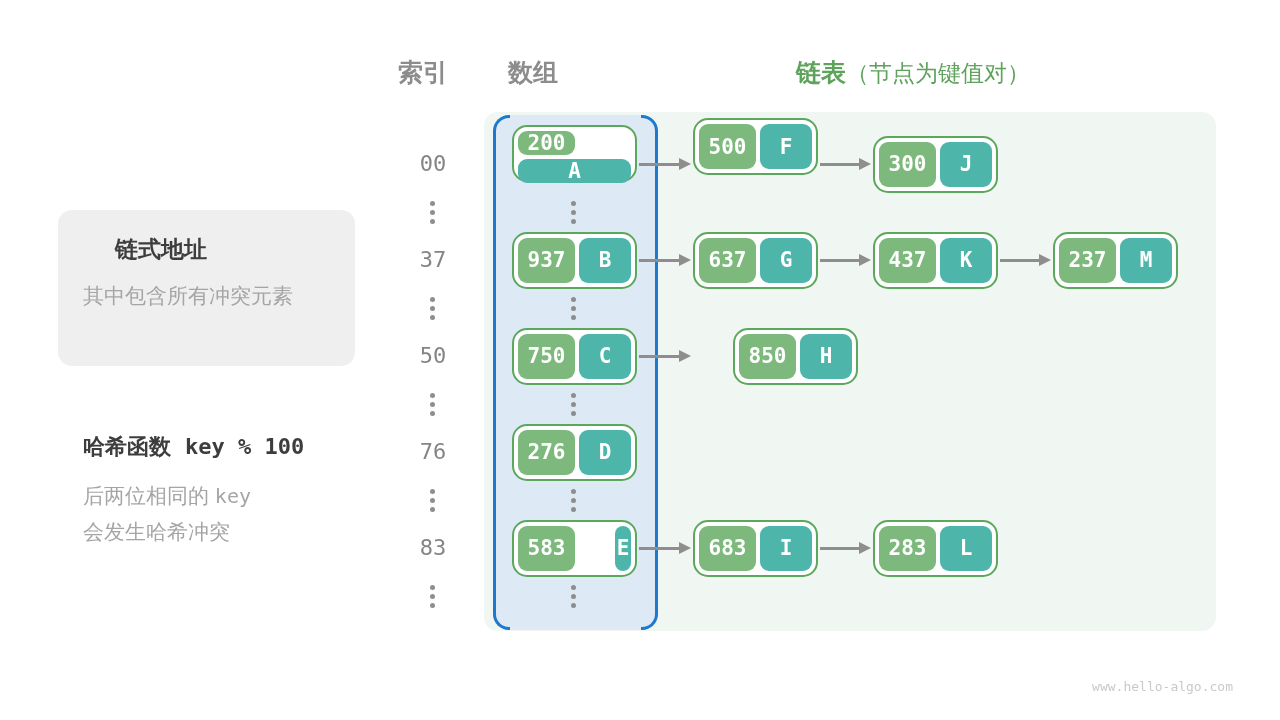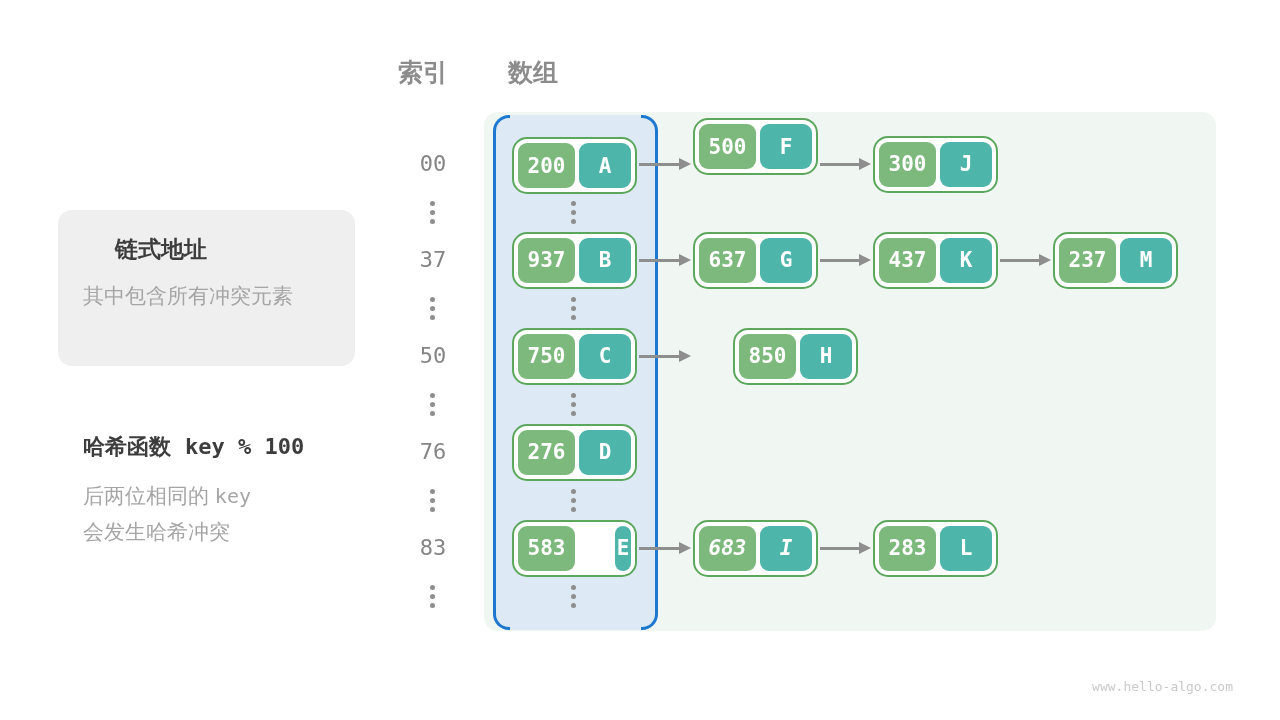--- a/index.html
+++ b/index.html
@@ -70,41 +70,45 @@
 <div class="canvas">
 
   <div class="list-panel"></div>
   <div class="array-panel">
     <div class="bracket left"></div>
     <div class="bracket right"></div>
   </div>
 
   <div class="hdr" style="left:398px;">索引</div>
   <div class="hdr" style="left:508px;">数组</div>
+  <div class="hdr hdr-list" style="left:796px;">
+    <span>链表</span>
+      <span class="annot">（节点为键值对）</span>
+  </div>
 
   <div class="note-box">
     <div class="title">链式地址</div>
     <div class="line">其中包含所有冲突元素</div>
   </div>
 
   <div class="hash-note">
     <div class="hash-title">
       <span>哈希函数</span>
       <span class="mono code">key % 100</span>
     </div>
     <div class="hash-line">
       <span>后两位相同的</span>
       <span class="mono code">key</span>
     </div>
     <div class="hash-line">会发生哈希冲突</div>
   </div>
 
   <div id="rows-layer">
       <div class="index-label mono" style="left: 398px; top: 151px;">00</div>
-      <div class="node" style="left: 512px; top: 137px;">
+      <div class="node" style="left: 512px; top: 125px; flex-direction: column;">
         <div class="cell key mono">200</div>
         <div class="cell val mono">A</div>
       </div>
       <div class="node" style="left: 693px; top: 118px; text-align: center;">
         <div class="cell key mono">500</div>
         <div class="cell val mono">F</div>
       </div>
       <div class="arrow" style="left: 639px; top: 157px; width: 52px;">
         <span class="shaft"></span>
         <span class="head"></span>
@@ -202,21 +206,21 @@
       <div class="dots" style="left: 571px; top: 489px;">
         <i></i>
         <i></i>
         <i></i>
       </div>
       <div class="index-label mono" style="left: 398px; top: 535px;">83</div>
       <div class="node" style="left: 512px; top: 519.5px; gap: 40px;">
         <div class="cell key mono">583</div>
         <div class="cell val mono">E</div>
       </div>
-      <div class="node" style="left: 693px; top: 519.5px; font-style: italic;">
+      <div class="node" style="left: 693px; top: 519.5px;">
         <div class="cell key mono">683</div>
         <div class="cell val mono">I</div>
       </div>
       <div class="arrow" style="left: 639px; top: 541px; width: 52px;">
         <span class="shaft"></span>
         <span class="head"></span>
       </div>
       <div class="node" style="left: 873px; top: 519.5px;">
         <div class="cell key mono">283</div>
         <div class="cell val mono">L</div>

